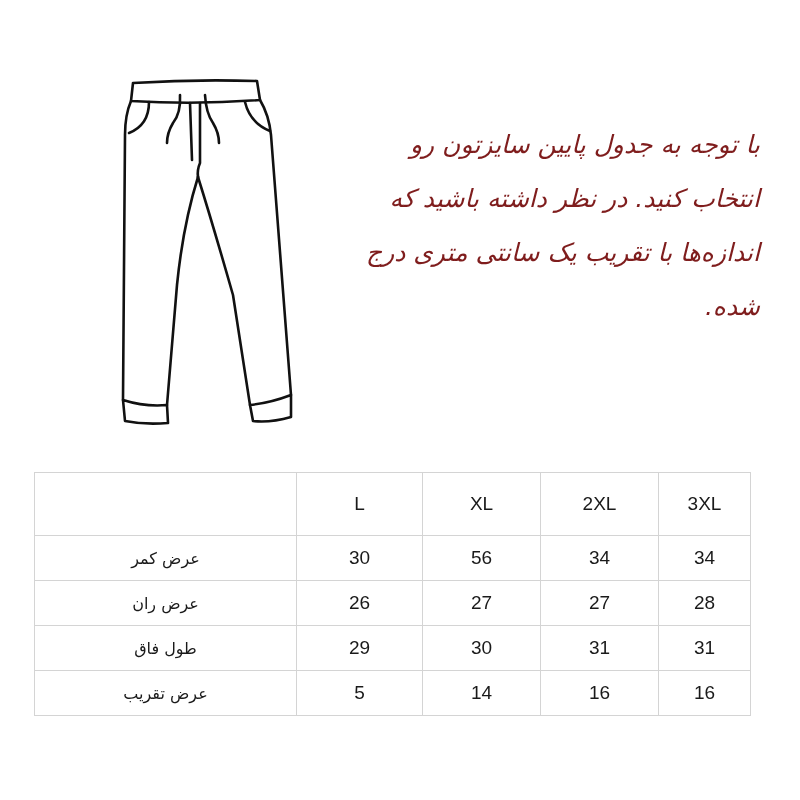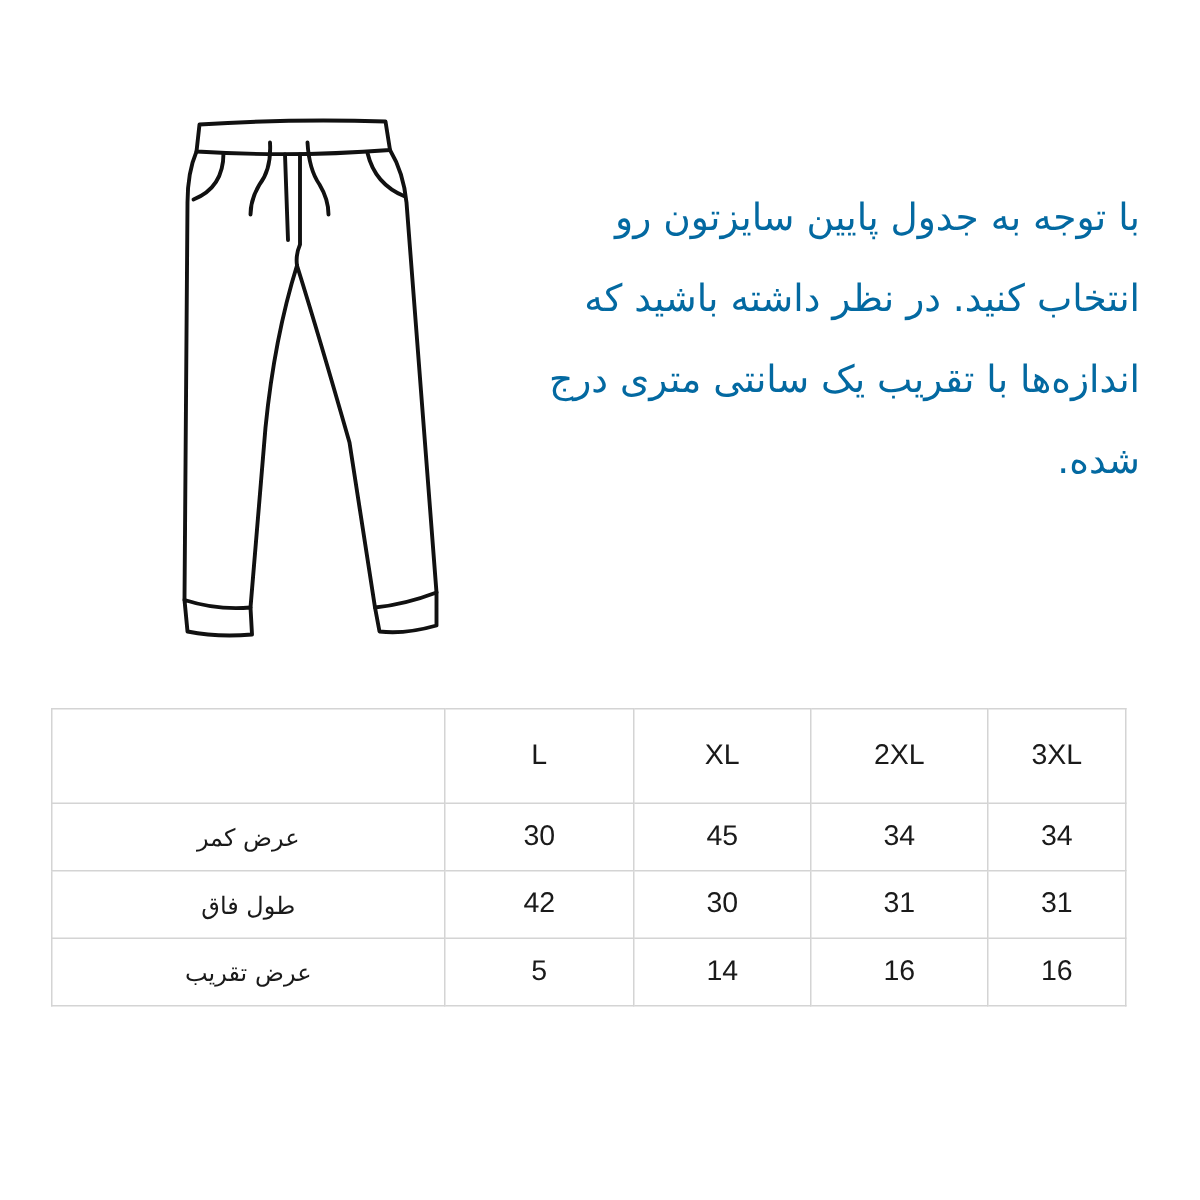--- a/index.html
+++ b/index.html
@@ -1,22 +1,23 @@
 <!DOCTYPE html>
 <html><head>
   <meta charset="utf-8">
   <style>
     html, body { margin: 0; padding: 0; background: #ffffff; }
     body { width: 800px; height: 800px; position: relative; overflow: hidden; font-family: "DejaVu Sans", sans-serif; }
     .illustration { position: absolute; left: 105px; top: 75px; width: 210px; height: 355px; }
     .intro {
       position: absolute; left: 345px; top: 118px; width: 415px;
       direction: rtl; text-align: right;
-      color: #0369a1; font-size: 25px; line-height: 54px;
+      color: #7f1d1d; font-size: 25px; line-height: 54px;
       font-family: "DejaVu Sans", sans-serif;
+      font-style: italic;
     }
     table.size-table {
       position: absolute; left: 34px; top: 472px; width: 716px;
       border-collapse: collapse; table-layout: fixed;
       font-family: "Liberation Sans", sans-serif; color: #1a1a1a;
     }
     table.size-table td {
       border: 1px solid #d4d4d4; text-align: center; font-size: 19px; padding: 0;
     }
     table.size-table tr.header td { height: 62px; }
@@ -67,27 +68,34 @@
       <tr class="header">
     <td></td>
     <td>L</td>
     <td>XL</td>
     <td>2XL</td>
     <td>3XL</td>
   </tr>
   <tr class="row">
     <td class="label">عرض کمر</td>
     <td>30</td>
-    <td>45</td>
+    <td>56</td>
     <td>34</td>
     <td>34</td>
   </tr>
   <tr class="row">
+    <td class="label">عرض ران</td>
+    <td>26</td>
+    <td>27</td>
+    <td>27</td>
+    <td>28</td>
+  </tr>
+  <tr class="row">
     <td class="label">طول فاق</td>
-    <td>42</td>
+    <td>29</td>
     <td>30</td>
     <td>31</td>
     <td>31</td>
   </tr>
   <tr class="row">
     <td class="label">عرض تقریب</td>
     <td>5</td>
     <td>14</td>
     <td>16</td>
     <td>16</td>

